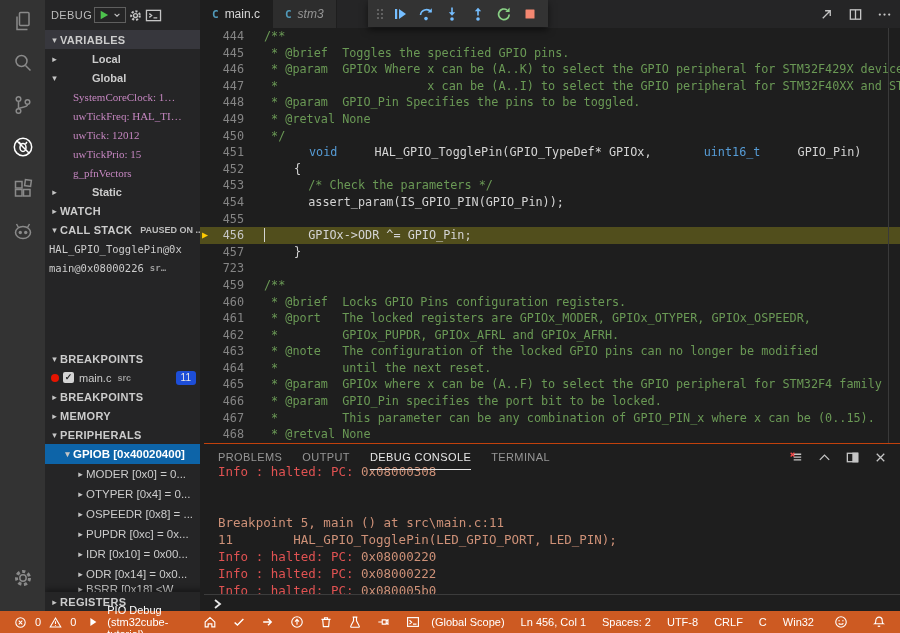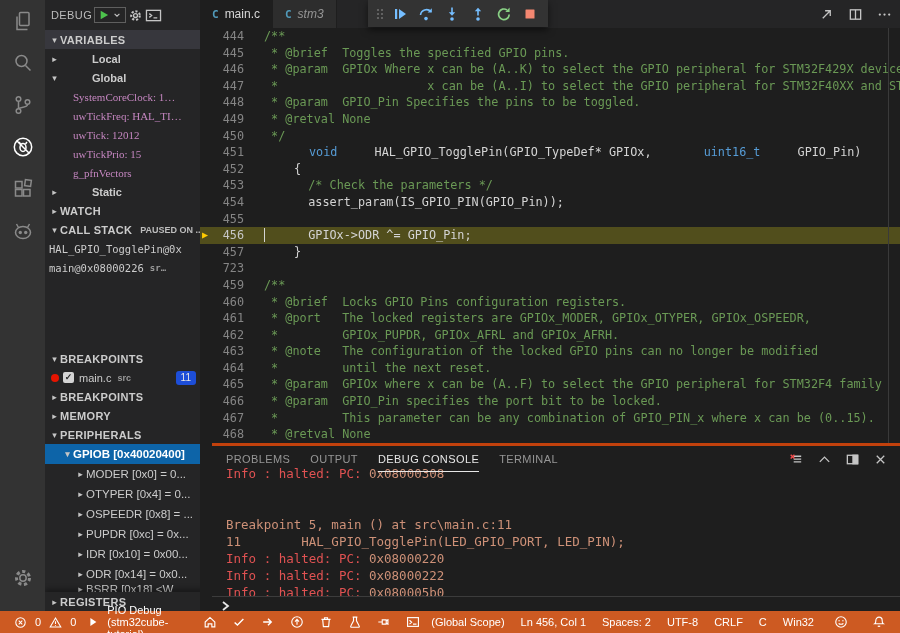--- a/index.html
+++ b/index.html
@@ -65,22 +65,22 @@
   .code-line.hl{background:#514e1c;}
   .ln{flex:none;width:44px;text-align:right;color:#858585;}
   .hl .ln{color:#c6c6c6;}
   .cd{padding-left:20px;}
   .c{color:#6a9955;}.k{color:#569cd6;margin-left:45px;}.p{color:#d4d4d4;margin-left:30px;}
   .cur-arrow{position:absolute;left:2px;top:0;color:#ffcc00;font-size:10px;}
   .cursor{position:absolute;left:64px;top:1px;width:1px;height:14px;background:#d4d4d4;}
   #ruler{position:absolute;right:11px;top:0;bottom:0;width:1px;background:#3a3a3a;}
 
   
-  #panel{position:absolute;left:12px;right:0;top:443px;height:168px;background:#1e1e1e;
-         border-top:3px solid #c2410c;overflow:hidden;}
+  #panel{position:absolute;left:4px;right:0;top:443px;height:168px;background:#1e1e1e;
+         border-top:1px solid #c2410c;overflow:hidden;}
   #panel-head{height:26px;display:flex;align-items:center;padding:0 14px;gap:20px;position:relative;z-index:2;}
   .ptab{font-size:11px;color:#969696;letter-spacing:.4px;height:26px;display:flex;align-items:center;
         border-bottom:1px solid transparent;box-sizing:border-box;}
   .ptab.active{color:#e7e7e7;border-bottom-color:#e7e7e7;}
   #panel-actions{position:absolute;right:12px;top:0;height:26px;display:flex;align-items:center;gap:13px;color:#c5c5c5;}
   #panel-actions svg{stroke:currentColor;fill:none;stroke-width:1.4;}
   #console{padding:0 14px 0 14px;margin-top:-7px;font-family:"DejaVu Sans Mono",monospace;font-size:12.5px;}
   .con-line{height:17px;line-height:17px;white-space:pre;}
   .r{color:#e05252;}.o{color:#ce9178;}
   #repl-sep{position:absolute;bottom:17px;left:0;right:0;height:1px;background:#3c3c3c;}

